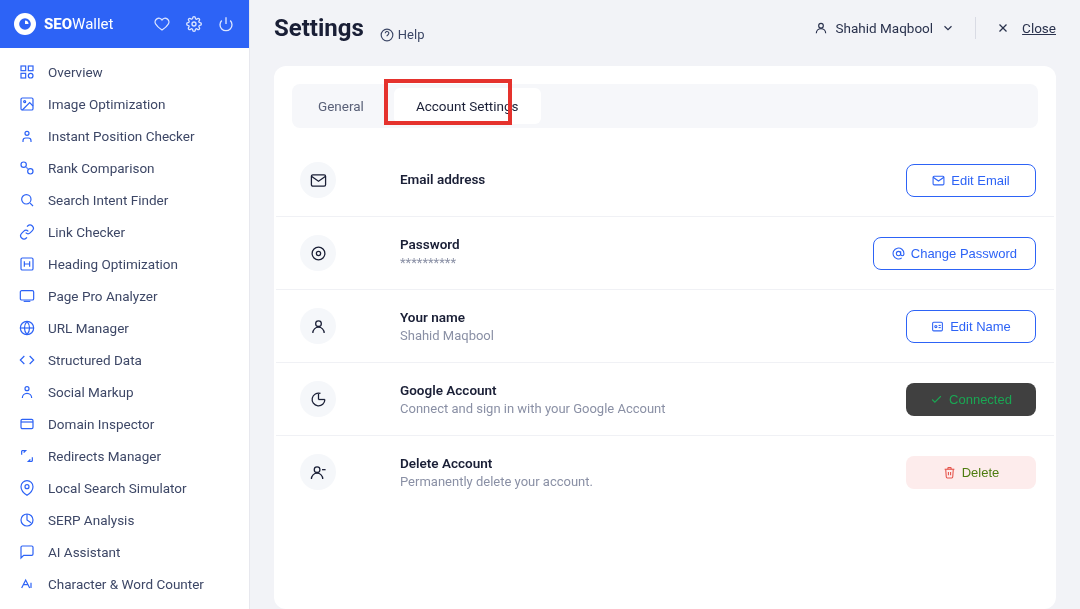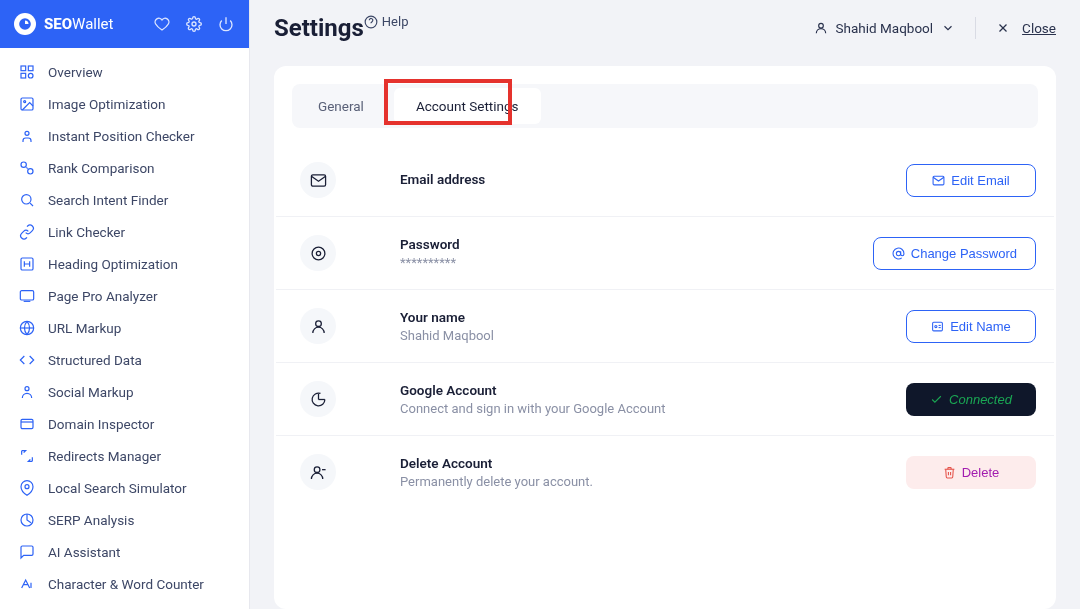--- a/index.html
+++ b/index.html
@@ -19,21 +19,21 @@
   .hd-icons svg { width:16px; height:16px; stroke:#dbe5ff; fill:none; stroke-width:2; }
 
   .sb-nav { flex:1; overflow-y:auto; padding: 8px 0; }
   .nav-item { display:flex; align-items:center; gap:12px; padding: 7px 18px; color:#3d4766; font-size:13.5px; cursor:pointer; }
   .nav-item .nav-icon { width:18px; height:18px; display:flex; align-items:center; justify-content:center; }
   .nav-item .nav-icon svg { width:16px; height:16px; stroke:#2d63f6; fill:none; stroke-width:1.8; }
 
   
   .main { flex:1; display:flex; flex-direction:column; padding: 14px 24px 0 24px; overflow:hidden; }
   .topbar { display:flex; align-items:center; justify-content:space-between; padding-bottom: 10px; margin-bottom: 14px; }
-  .topbar-left { display:flex; align-items:flex-start; }
+  .topbar-left { display:flex; align-items:flex-end; gap:16px; }
   .page-title { font-size:24px; font-weight:700; color:#1a1f36; }
   .help { display:flex; align-items:center; gap:4px; font-size:13px; color:#3d4766; cursor:pointer; }
   .help svg { width:14px; height:14px; stroke:#3d4766; fill:none; stroke-width:2; }
   .topbar-right { display:flex; align-items:center; gap:20px; }
   .user-chip { display:flex; align-items:center; gap:8px; font-size:13.5px; color:#2a324d; cursor:pointer; }
   .user-chip svg { width:14px; height:14px; stroke:#2a324d; fill:none; stroke-width:2; }
   .divider { width:1px; height:22px; background:#d9dbe4; }
   .close-link { display:flex; align-items:center; gap:12px; font-size:13.5px; color:#2a324d; text-decoration:underline; cursor:pointer; }
   .close-link svg { width:14px; height:14px; stroke:#2a324d; fill:none; stroke-width:2; }
 
@@ -51,23 +51,23 @@
   .row-icon svg { width:17px; height:17px; stroke:#1a1f36; fill:none; stroke-width:1.8; }
   .row-body { flex:1; display:flex; flex-direction:column; gap:3px; padding-left:40px; }
   .row-label { font-size:13.5px; font-weight:600; color:#1a1f36; }
   .row-sub { font-size:13px; color:#8a90a5; }
   .row-sub.redact { color:transparent; user-select:none; }
   .row-action { flex-shrink:0; }
   .btn { display:flex; align-items:center; gap:6px; padding:8px 18px; border-radius:8px; font-size:13px; font-weight:500; cursor:pointer; border:1px solid transparent; min-width:130px; justify-content:center; }
   .btn svg { width:13px; height:13px; stroke-width:2; fill:none; }
   .btn-outline { border-color:#2d63f6; color:#2d63f6; background:#fff; }
   .btn-outline svg { stroke:#2d63f6; }
-  .btn-green { background:#0f172a; color:#1aa653;font-style:italic; }
+  .btn-green { background:#404040; color:#1aa653; }
   .btn-green svg { stroke:#1aa653; }
-  .btn-red { background:#fdecec; color:#a21caf; }
+  .btn-red { background:#fdecec; color:#4d7c0f; }
   .btn-red svg { stroke:#e5534b; }
 </style>
 </head>
 <body>
 
 <div class="app">
 
   <aside class="sidebar">
     <div class="sb-header">
       <div class="brand">
@@ -177,21 +177,21 @@
           <span>Page Pro Analyzer</span>
         </div>
       <div class="nav-item">
           <span class="nav-icon">
             <svg viewBox="0 0 24 24">
               <circle cx="12" cy="12" r="10"></circle>
               <line x1="2" y1="12" x2="22" y2="12"></line>
               <path d="M12 2a15 15 0 010 20M12 2a15 15 0 000 20"></path>
             </svg>
           </span>
-          <span>URL Markup</span>
+          <span>URL Manager</span>
         </div>
       <div class="nav-item">
           <span class="nav-icon">
             <svg viewBox="0 0 24 24">
               <polyline points="16 18 22 12 16 6"></polyline>
               <polyline points="8 6 2 12 8 18"></polyline>
             </svg>
           </span>
           <span>Structured Data</span>
         </div>

